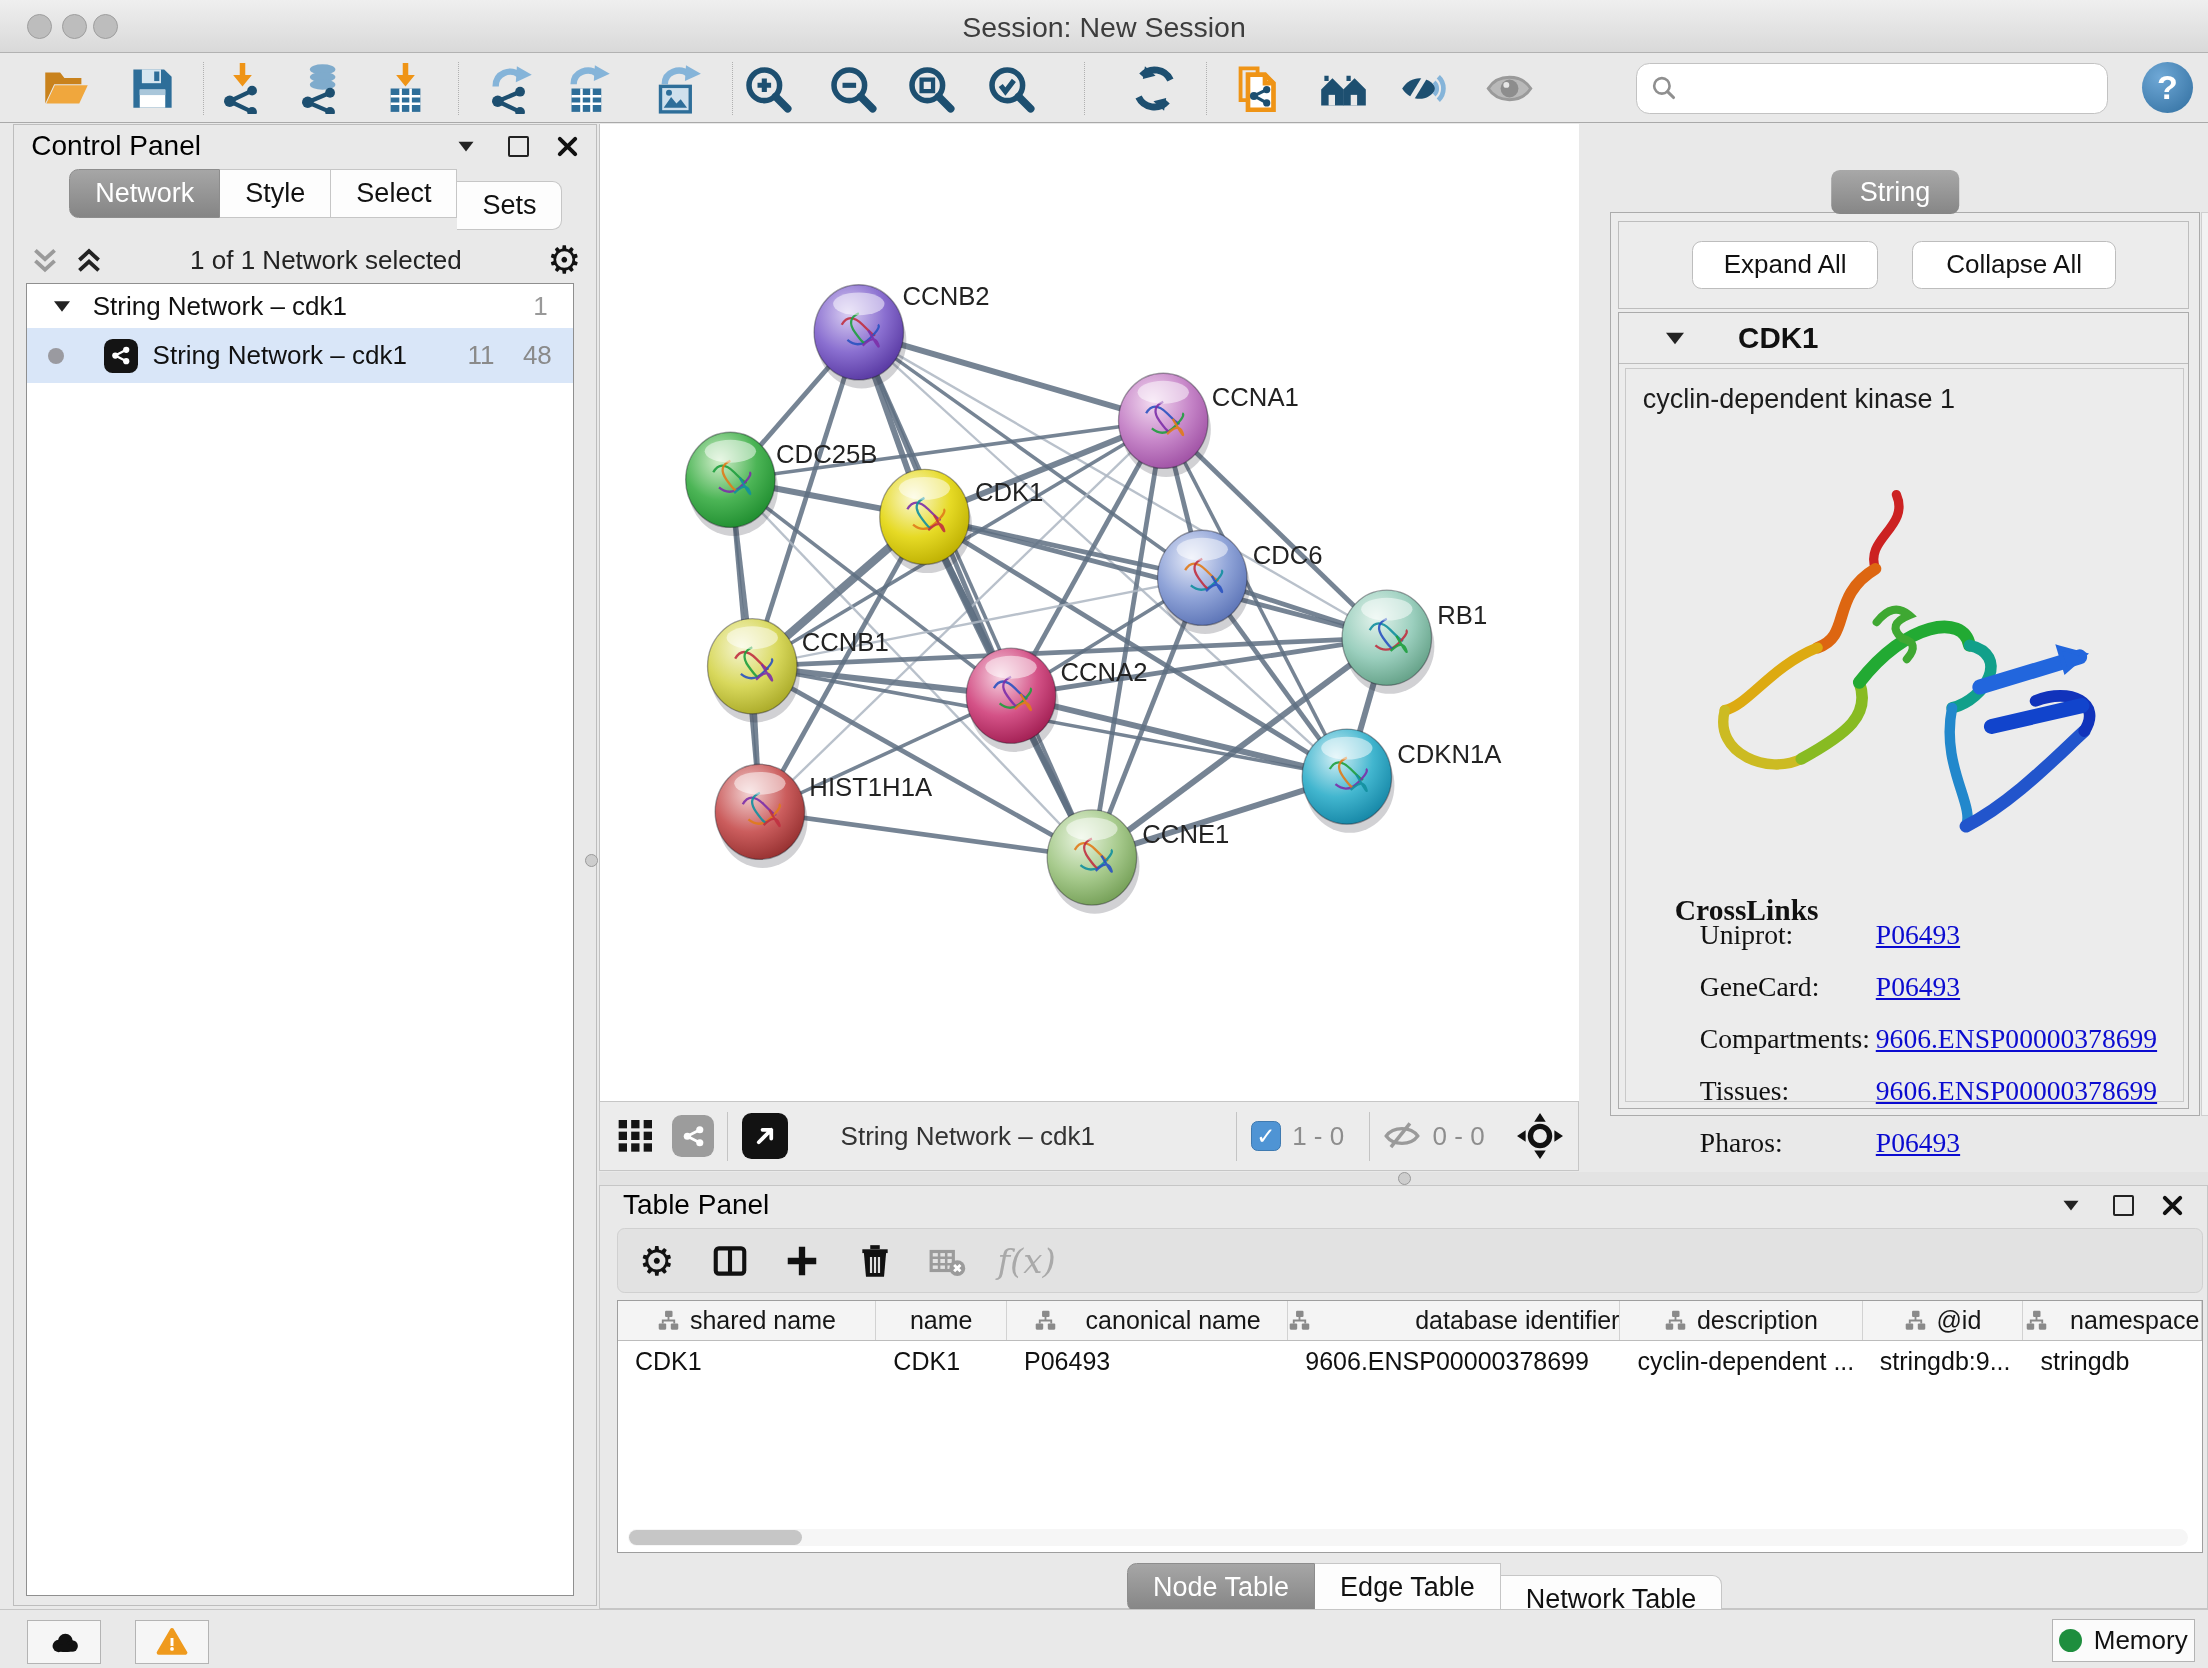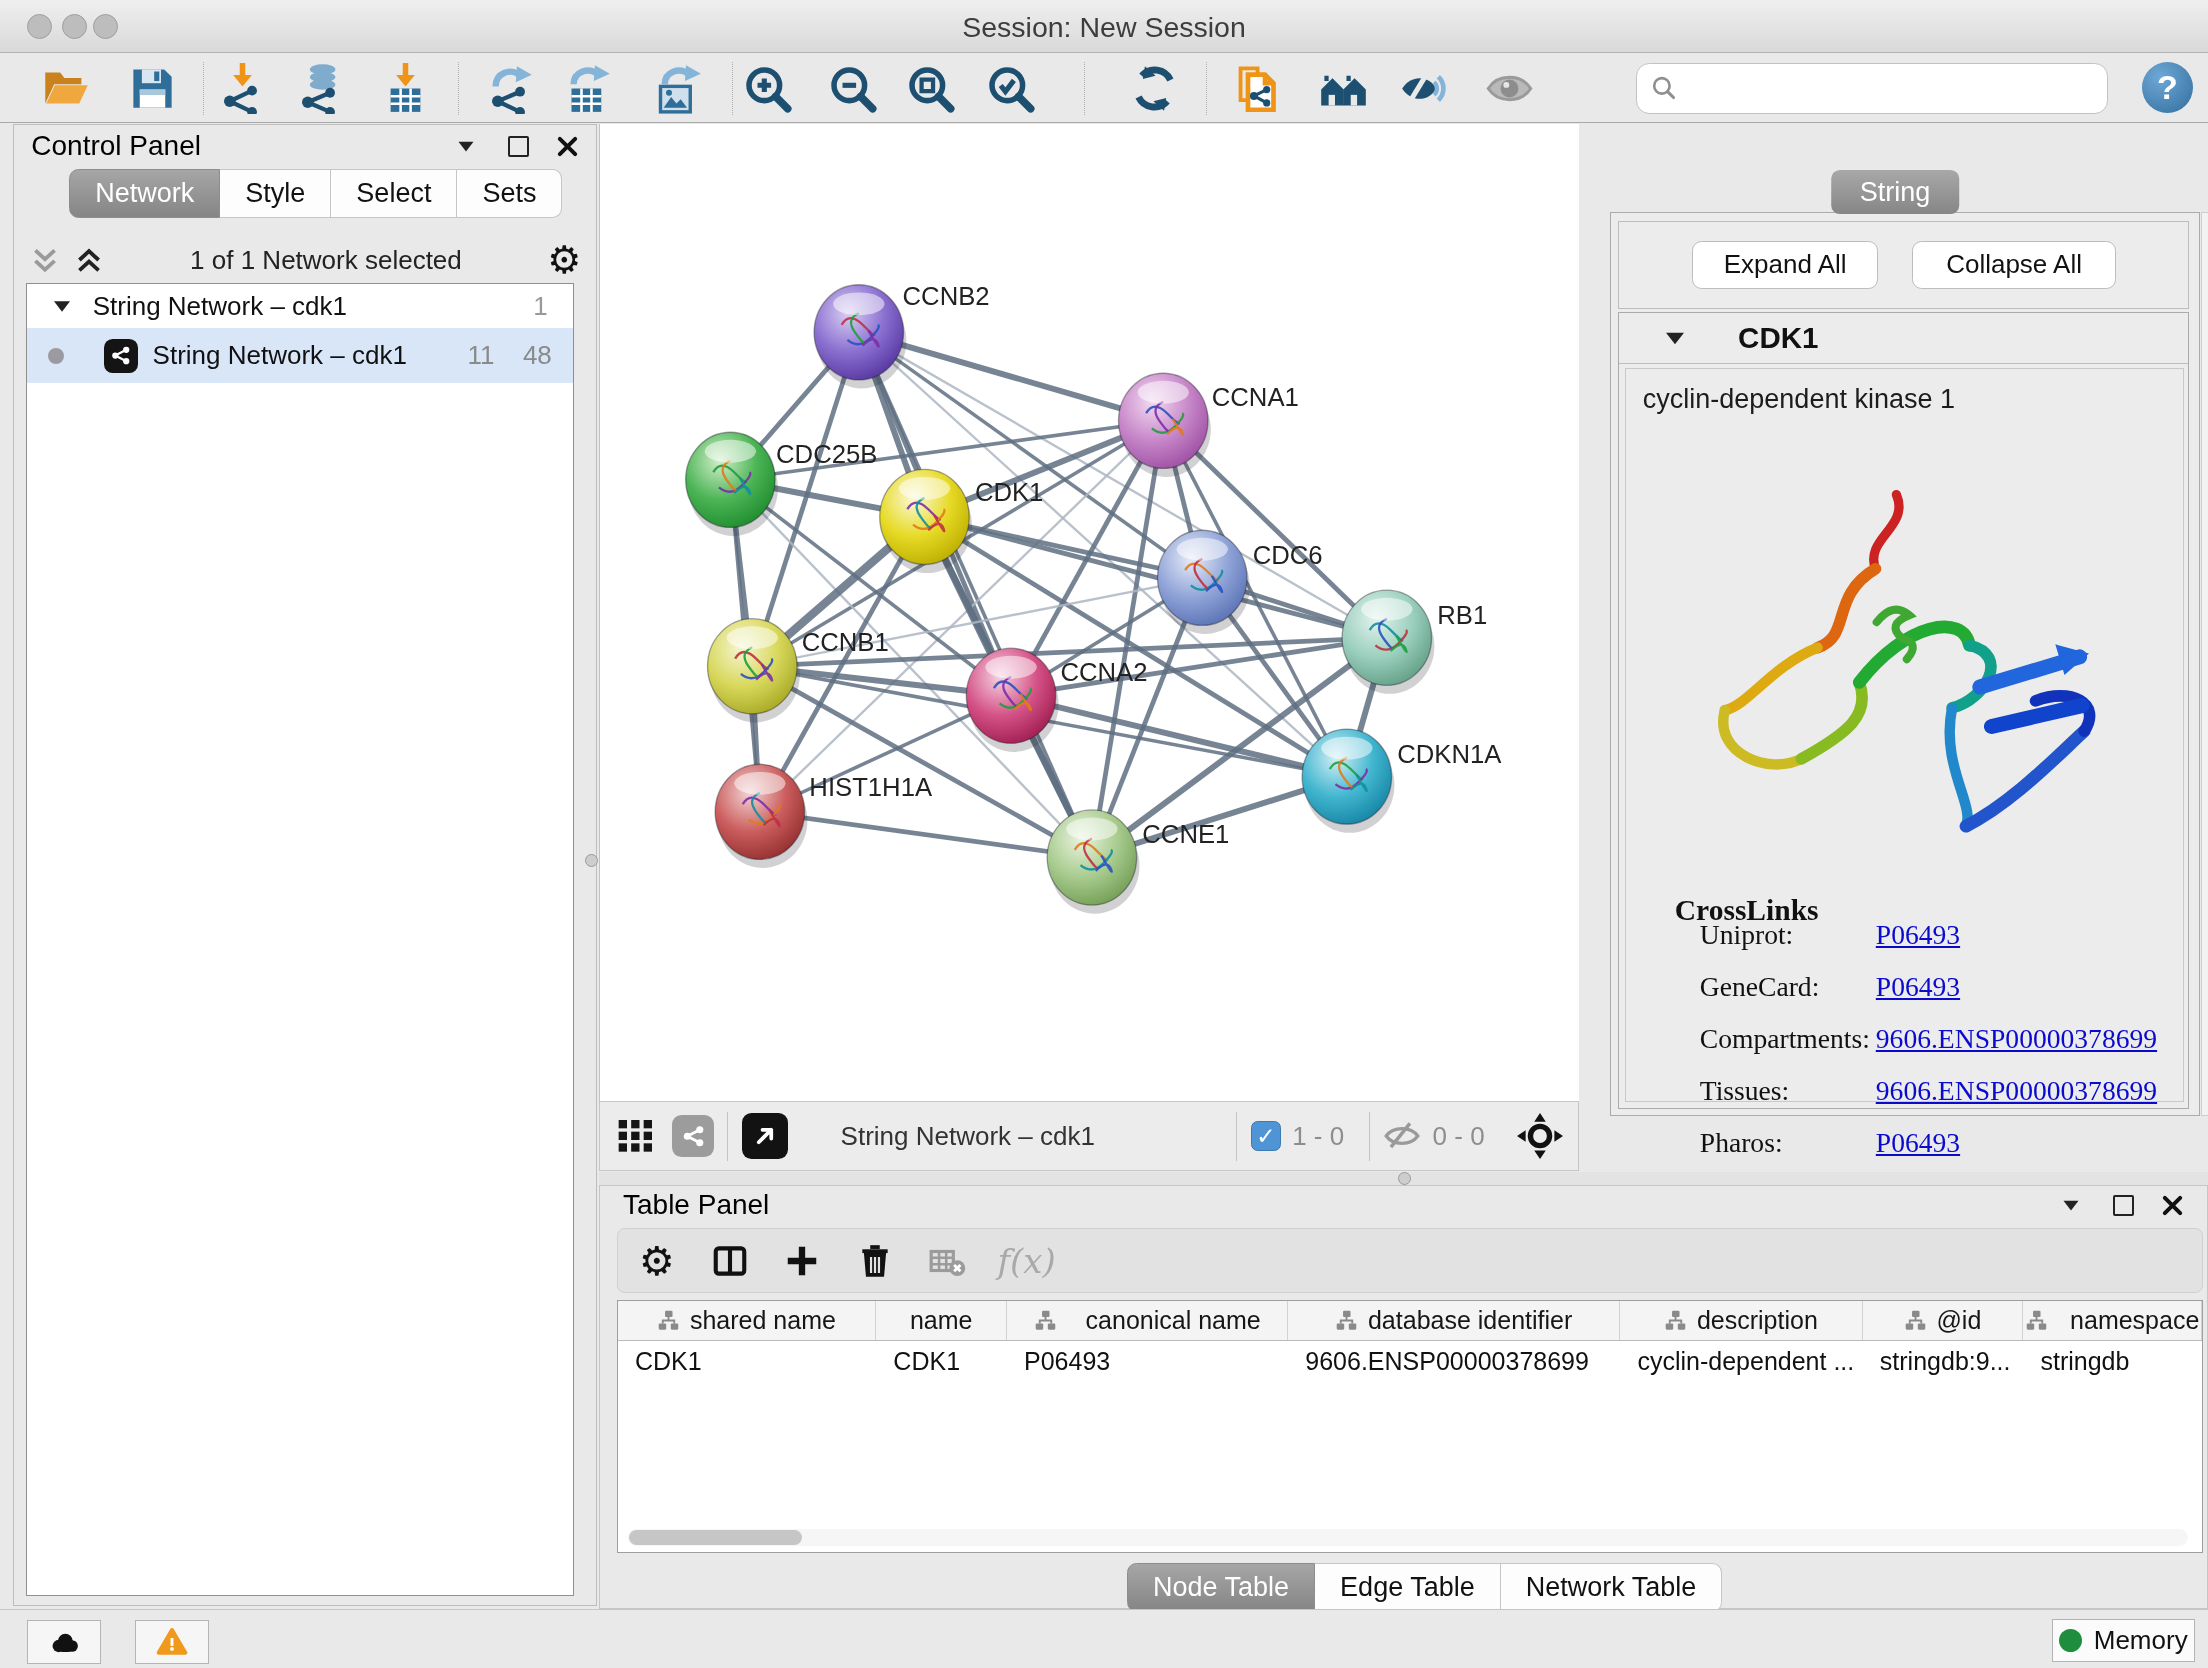--- a/index.html
+++ b/index.html
@@ -30,21 +30,21 @@
 
   
   .phead-title{font-size:28px;color:#000000;}
   .caret{width:0;height:0;border-left:10.5px solid transparent;border-right:10.5px solid transparent;
     border-top:13.3px solid #222;display:inline-block;}
   .floatic{width:21px;height:21px;border:2.9px solid #222;display:inline-block;border-radius:1.9px;}
   .closex{width:23px;height:23px;display:inline-block;}
   .seg{display:inline-flex;align-items:center;justify-content:center;height:49px;padding:0 25px;
     background:#fdfdfd;color:#111;font-size:27px;border:1px solid #c6c6c6;border-left:none;}
   .seg:first-child{border-left:1px solid #c6c6c6;border-radius:9.5px 0 0 9.5px;}
-  .seg:last-child{border-radius:0 9.5px 9.5px 0;}
+  .seg:last-child{border-radius:0 9.5px 9.5px 0;margin-top:12px;}
   .seg.active{background:linear-gradient(#a6a6a6,#858585);color:#fff;border-color:#8d8d8d;}
 
   
   .cpanel{position:absolute;left:13.3px;top:124px;width:584px;height:1482px;background:#e9e9e9;
     border:1px solid #bdbdbd;}
   .cp-head{position:absolute;left:0;top:0;width:100%;height:42px;display:flex;align-items:center;padding:0 17px;}
   .cp-tabs{position:absolute;left:55px;top:44px;display:flex;}
   .cp-info{position:absolute;left:0;top:114px;width:100%;height:42px;display:flex;align-items:center;padding:0 15px;}
   .cp-info .summary{flex:1;text-align:center;font-size:26px;color:#222;}
   .gearchar{font-family:"DejaVu Sans",sans-serif;font-size:38px;color:#111;line-height:1;}
@@ -767,21 +767,21 @@
           </div>
           <div class="th" style="width: 282px; gap: 29px;">
             <svg class="treeic" viewBox="0 0 20 20">
               <rect x="7" y="1.5" width="6.5" height="5.5" rx="1"></rect>
               <rect x="1.5" y="12.5" width="6.5" height="5.5" rx="1"></rect>
               <rect x="12" y="12.5" width="6.5" height="5.5" rx="1"></rect>
               <path d="M10 7v3M5 12.5V10h10v2.5" fill="none" stroke="#8a8a8a" stroke-width="1.6"></path>
             </svg>
             <span>canonical name</span>
           </div>
-          <div class="th" style="width: 333px;">
+          <div class="th" style="width: 333px; justify-content: space-between;">
             <svg class="treeic" viewBox="0 0 20 20">
               <rect x="7" y="1.5" width="6.5" height="5.5" rx="1"></rect>
               <rect x="1.5" y="12.5" width="6.5" height="5.5" rx="1"></rect>
               <rect x="12" y="12.5" width="6.5" height="5.5" rx="1"></rect>
               <path d="M10 7v3M5 12.5V10h10v2.5" fill="none" stroke="#8a8a8a" stroke-width="1.6"></path>
             </svg>
             <span>database identifier</span>
           </div>
           <div class="th" style="width: 243px; align-items: center;">
             <svg class="treeic" viewBox="0 0 20 20">

